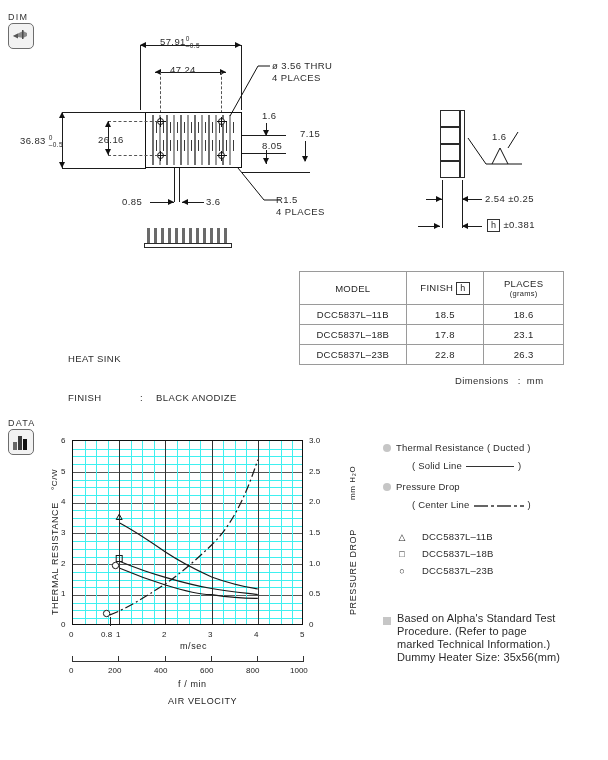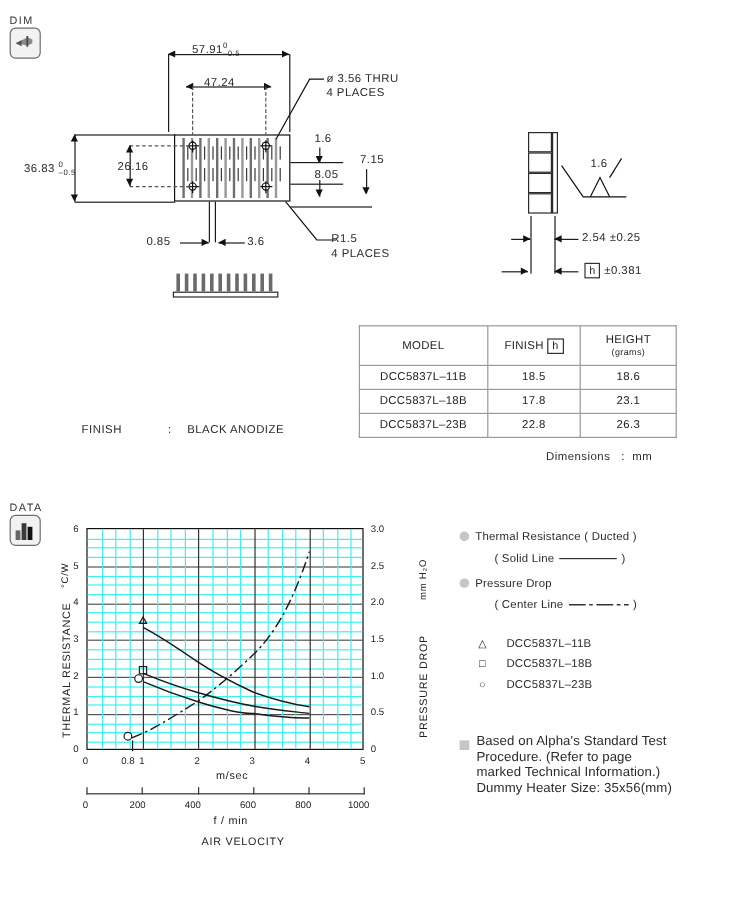--- a/index.html
+++ b/index.html
@@ -310,29 +310,30 @@
 
   <div class="ln hln" style="left:418px; top:226px; width:22px;"></div>
   <div class="ln hln" style="left:462px; top:226px; width:20px;"></div>
   <div class="arw arw-r" style="left:434px; top:223px;"></div>
   <div class="arw arw-l" style="left:462px; top:223px;"></div>
   <div class="ln vln" style="left:442px; top:200px; height:28px;"></div>
   <div class="ln vln" style="left:462px; top:200px; height:28px;"></div>
   <div class="abs txt" style="left:487px; top:219px;"><span class="hbox" style="margin-left:0">h</span> <span>±0.381</span></div>
 
   <div class="abs txt" style="left:68px; top:326px; line-height:13px;">
+    <div>HEAT SINK</div>
     <div><span style="display:inline-block;width:72px">FINISH</span><span style="display:inline-block;width:16px">:</span><span>BLACK ANODIZE</span></div>
   </div>
 
   <table id="spec-table">
     <thead>
       <tr>
         <th class="col-model">MODEL</th>
         <th class="col-h"><span>FINISH</span><span class="hbox">h</span></th>
-        <th class="col-w"><span>HEIGHT</span><span class="grams">(grams)</span></th>
+        <th class="col-w"><span>PLACES</span><span class="grams">(grams)</span></th>
       </tr>
     </thead>
     <tbody>
       <tr>
         <td>DCC5837L–11B</td>
         <td>18.5</td>
         <td>18.6</td>
       </tr>
       <tr>
         <td>DCC5837L–18B</td>

